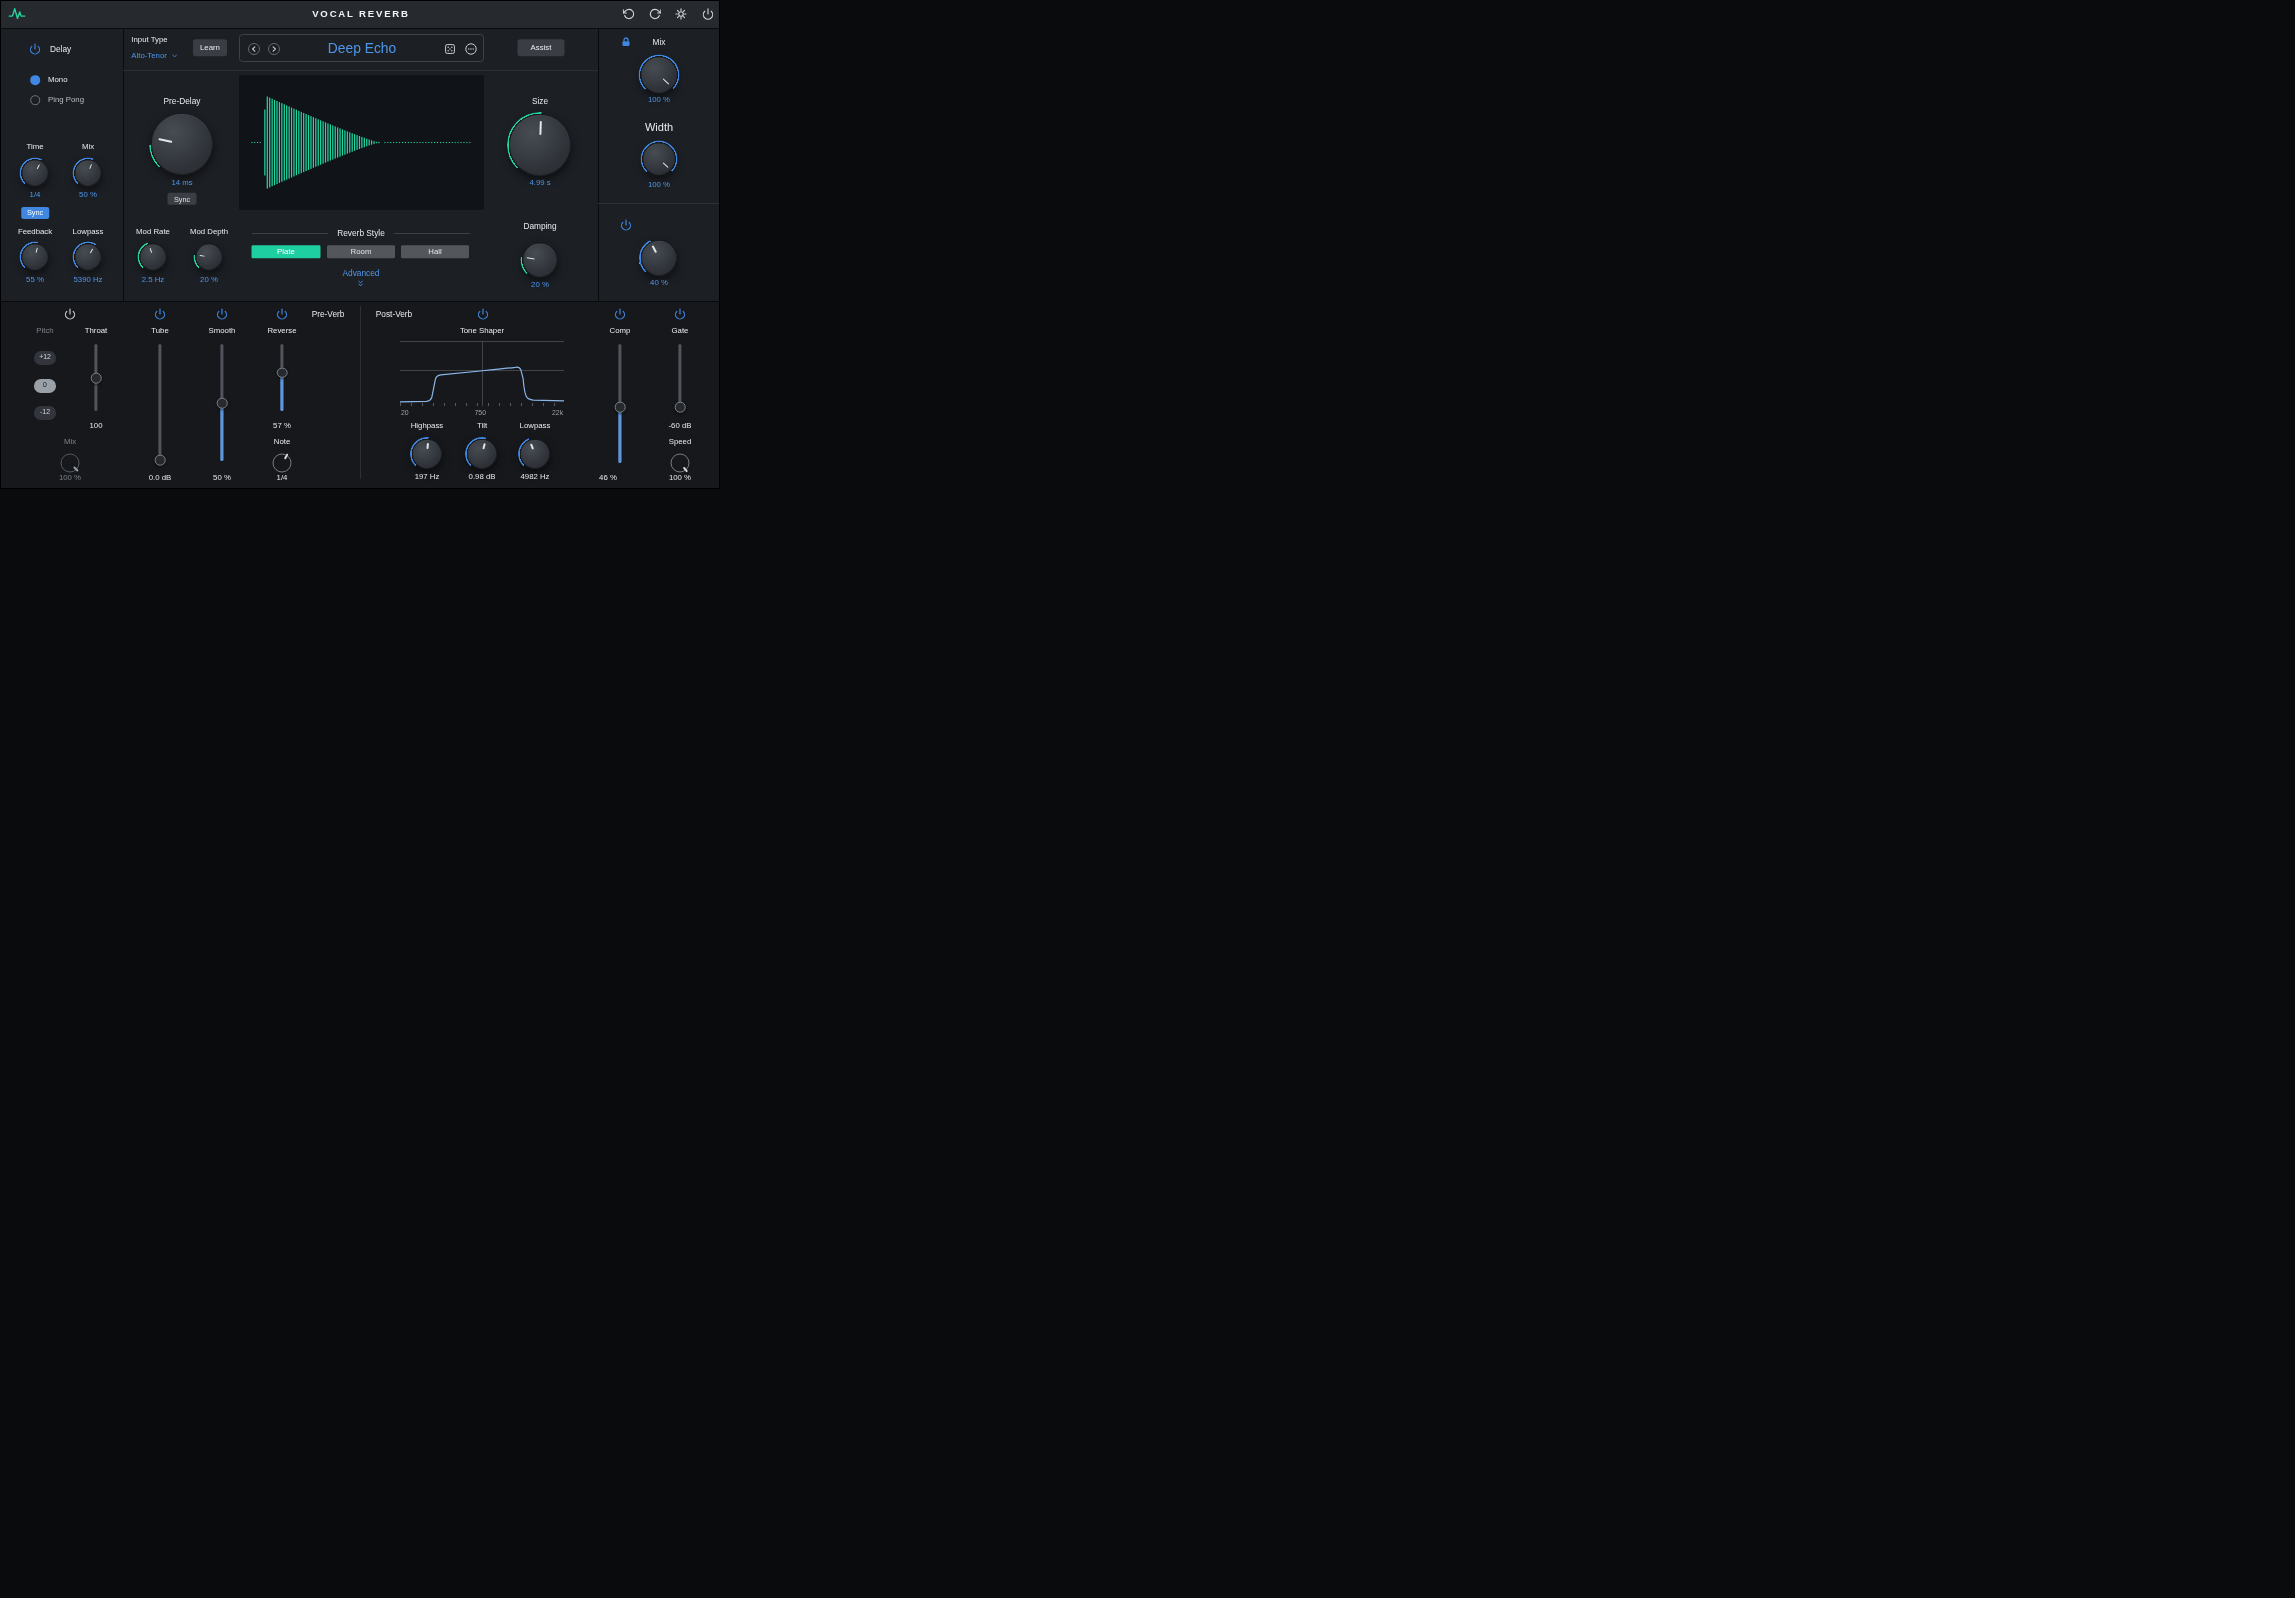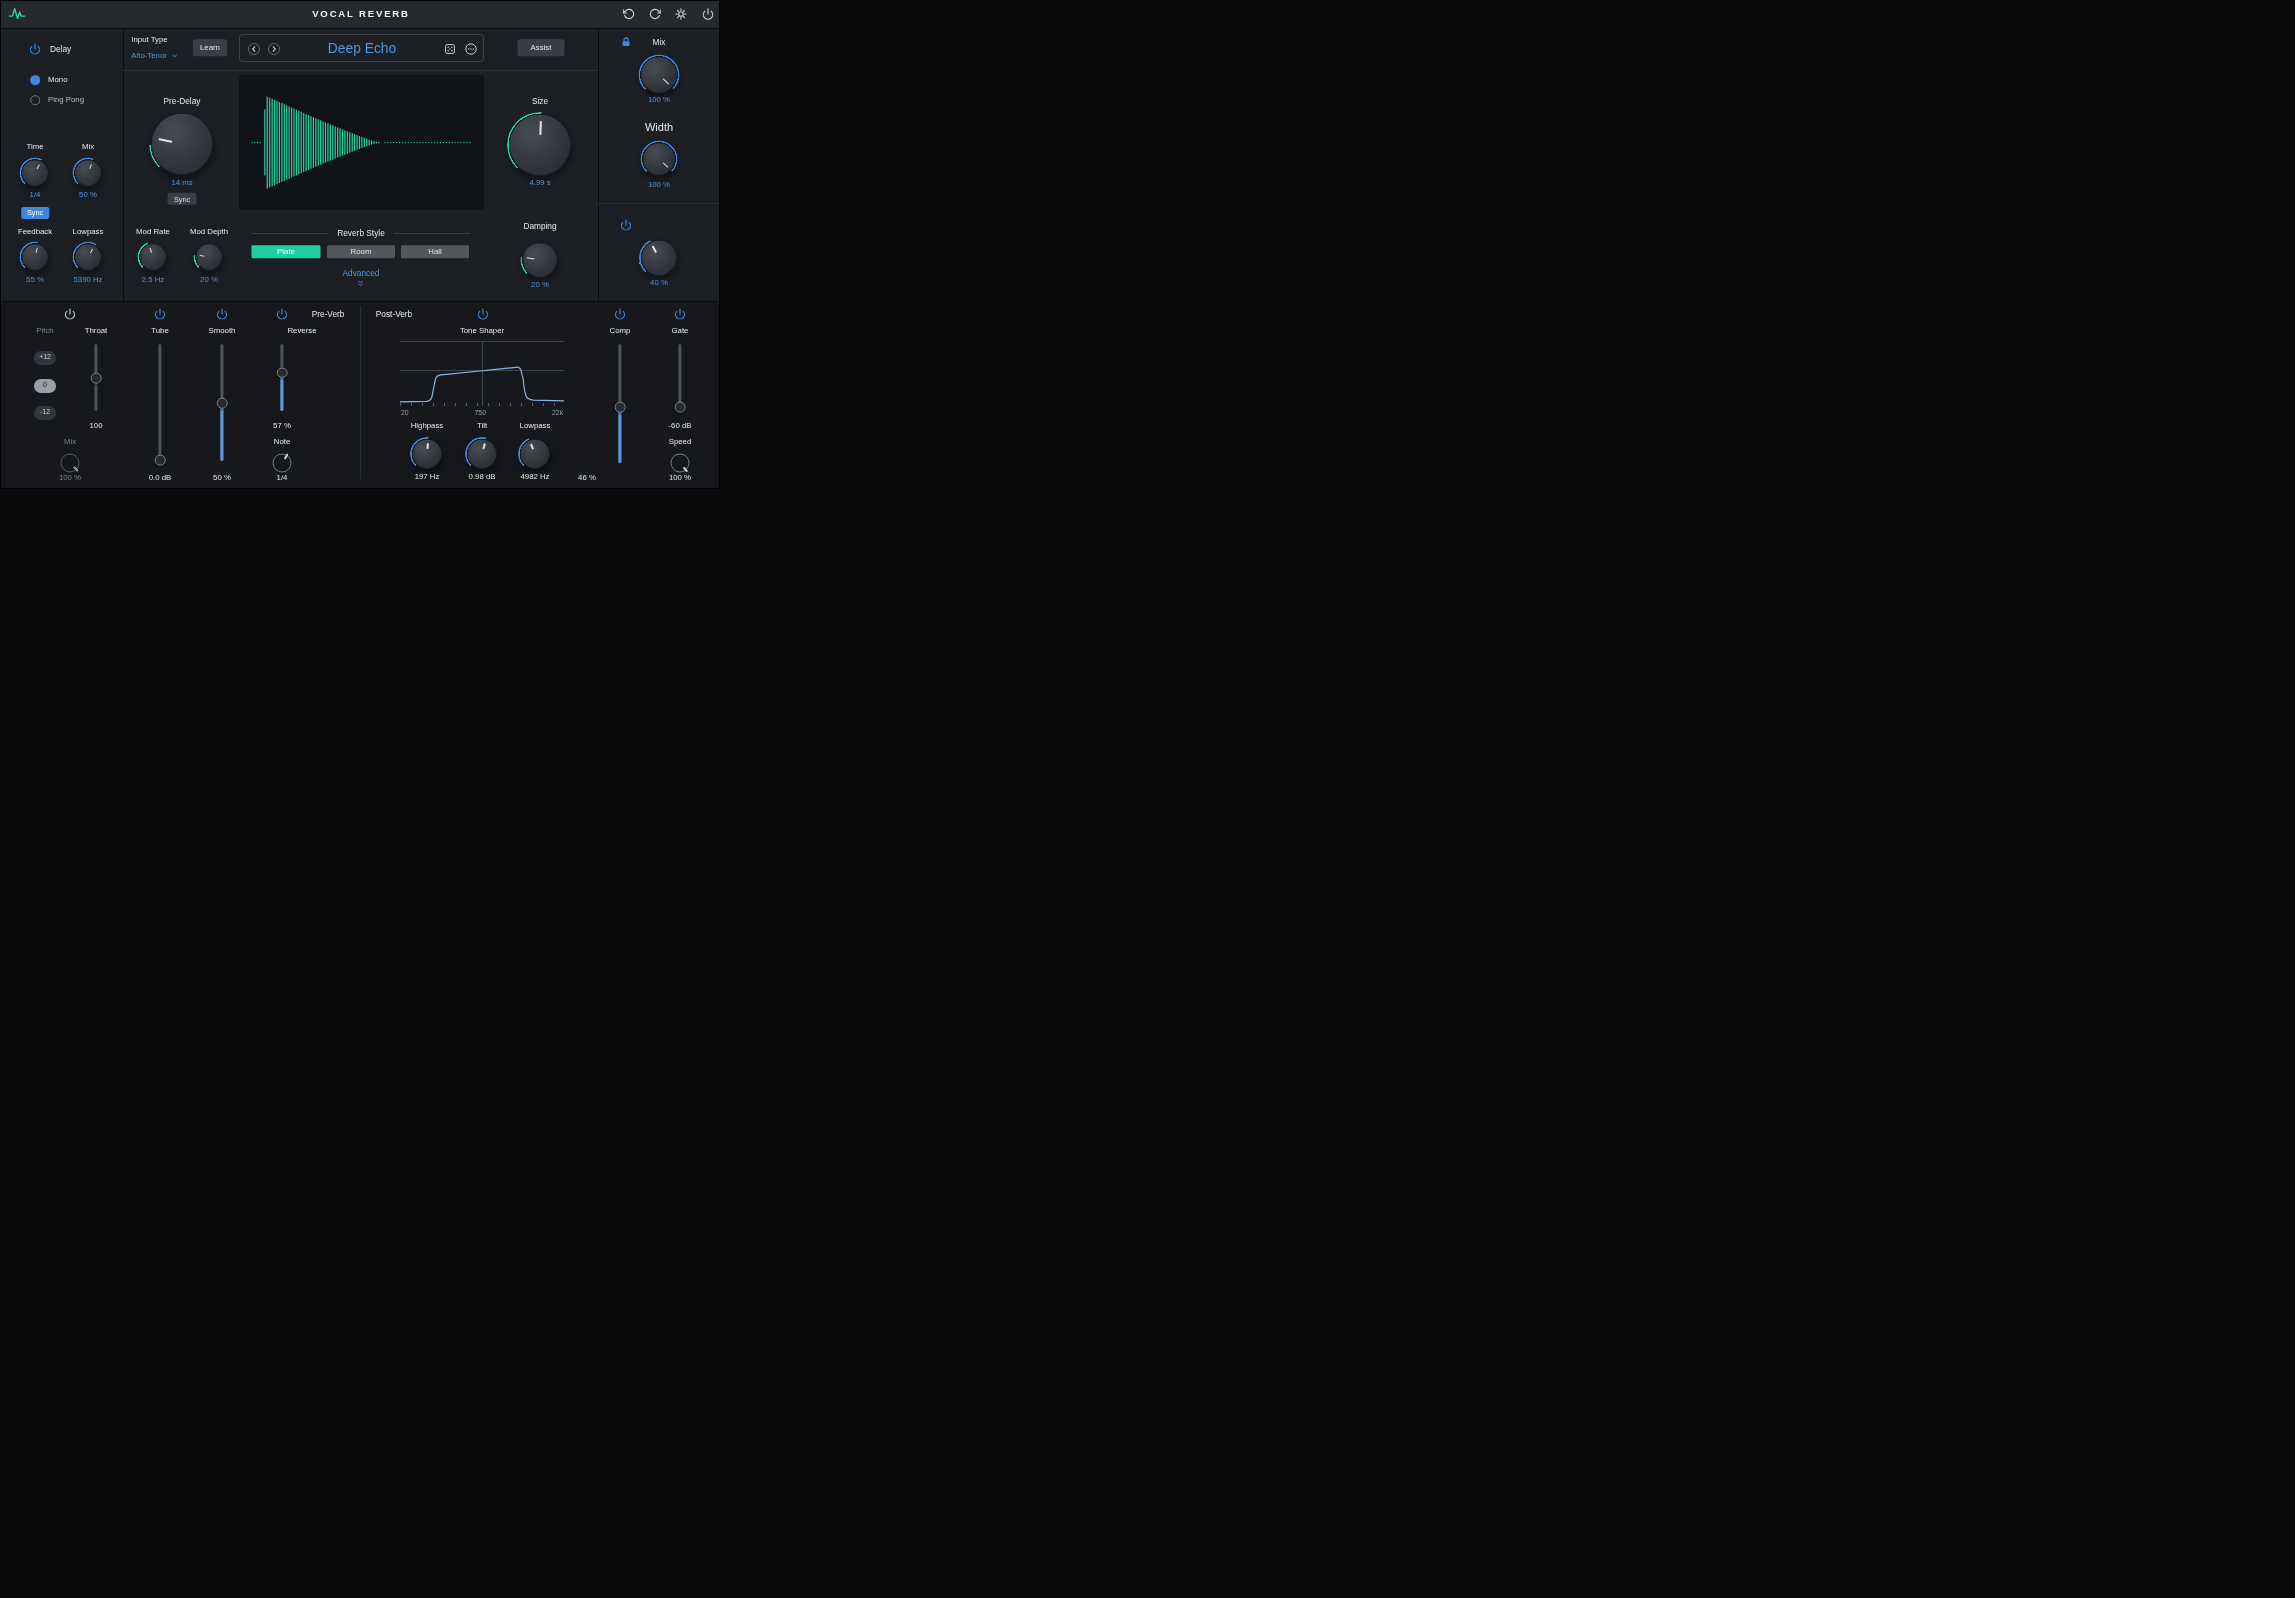--- a/index.html
+++ b/index.html
@@ -475,21 +475,21 @@
         <div class="handle" style="top:59px;"></div>
     </div>
     <span class="at bval" style="left:221px;top:176px;">50 %</span>
 
     <span class="at pwr" style="left:281px;top:11.5px;">
       <svg viewBox="0 0 24 24">
           <path d="M18.36 6.64a9 9 0 1 1-12.73 0"></path>
           <line x1="12" y1="2" x2="12" y2="12"></line>
         </svg>
     </span>
-    <span class="at lbl" style="left:281px;top:29px;margin-left:20px;">Reverse</span>
+    <span class="at lbl" style="left:281px;top:29px;">Reverse</span>
     <div class="vslider" style="left:281px;top:42px;height:67px;">
       <div class="track"></div>
         <div class="sfill" style="top:28.5px;"></div>
         <div class="handle" style="top:28.5px;"></div>
     </div>
     <span class="at bval" style="left:281px;top:124px;">57 %</span>
     <span class="at lbl" style="left:281px;top:140px;">Note</span>
     <div class="rknob" style="left:281px;top:161px;--angle:28deg;">
         <div class="ptr"></div>
       </div>
@@ -547,21 +547,21 @@
           <path d="M18.36 6.64a9 9 0 1 1-12.73 0"></path>
           <line x1="12" y1="2" x2="12" y2="12"></line>
         </svg>
     </span>
     <span class="at lbl" style="left:619px;top:29px;">Comp</span>
     <div class="vslider" style="left:619px;top:42px;height:119px;">
       <div class="track"></div>
         <div class="sfill" style="top:63px;"></div>
         <div class="handle" style="top:63px;"></div>
     </div>
-    <span class="at bval" style="left:586px;top:176px;">46 %</span>
+    <span class="at bval" style="left:607px;top:176px;">46 %</span>
 
     <span class="at pwr" style="left:679px;top:11.5px;">
       <svg viewBox="0 0 24 24">
           <path d="M18.36 6.64a9 9 0 1 1-12.73 0"></path>
           <line x1="12" y1="2" x2="12" y2="12"></line>
         </svg>
     </span>
     <span class="at lbl" style="left:679px;top:29px;">Gate</span>
     <div class="vslider" style="left:679px;top:42px;height:67px;">
       <div class="track"></div>

